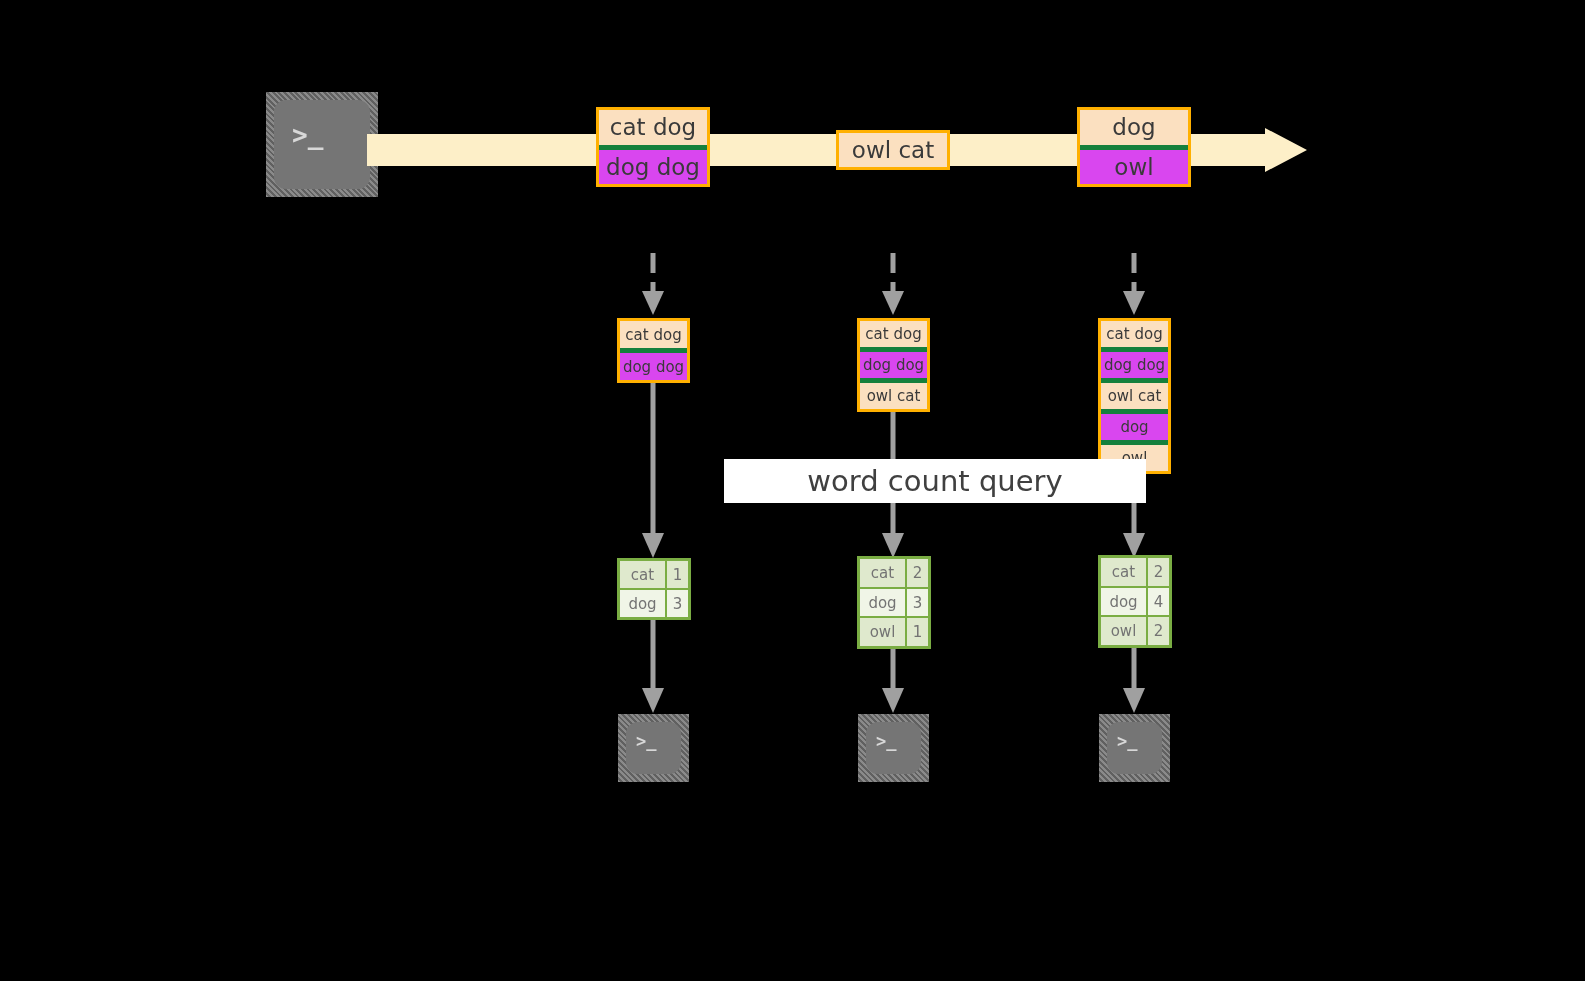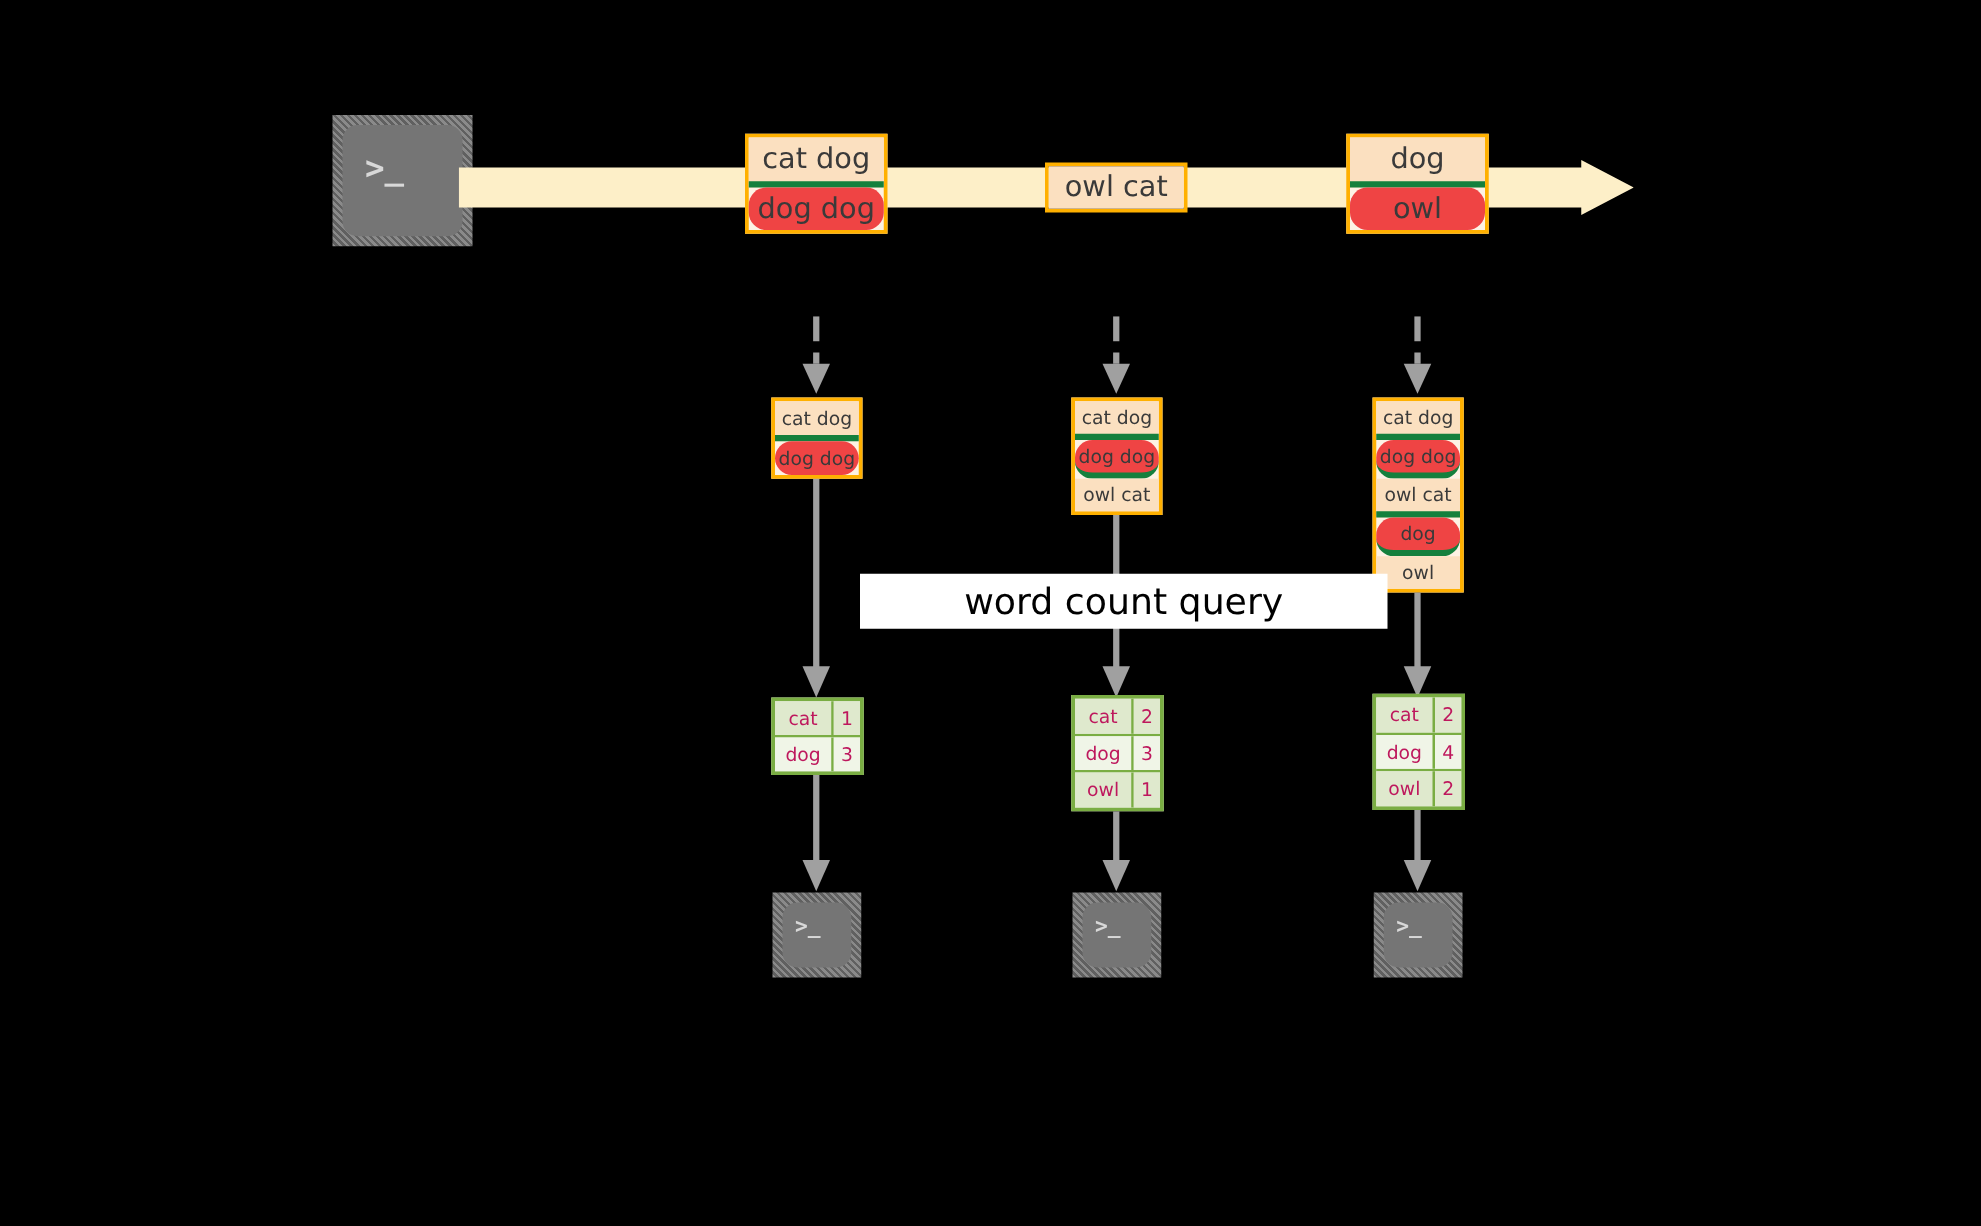--- a/index.html
+++ b/index.html
@@ -63,21 +63,21 @@
     flex: 1 1 0;
     display: flex;
     align-items: center;
     justify-content: center;
     color: #3a3a3a;
     white-space: nowrap;
     border-bottom: 5px solid #15803d;
   }
   .msgbox .row:last-child { border-bottom: none; }
   .msgbox .row.shade { background: #FBE0C0; }
-  .msgbox .row.plain { background: #ef4444; border-radius: 14px; }
+  .msgbox .row.plain { background: #d946ef; }
 
   .msgbox.big .row { font-size: 23px; }
   .msgbox.small .row { font-size: 15px; }
 
   
   .restable {
     position: absolute;
     box-sizing: border-box;
     border: 3px solid #7AAD43;
     background: #EDF3E2;
@@ -88,42 +88,43 @@
     flex: 1 1 0;
     display: flex;
     border-bottom: 2px solid #7AAD43;
   }
   .restable .trow:last-child { border-bottom: none; }
   .restable .tcell {
     display: flex;
     align-items: center;
     justify-content: center;
     font-size: 15px;
-    color: #be185d;
+    color: #737373;
     white-space: nowrap;
   }
   .restable .tcell.word {
     flex: 0 0 45px;
     border-right: 2px solid #7AAD43;
   }
   .restable .tcell.count {
     flex: 1 1 auto;
   }
   .restable .trow.shade .tcell { background: #DFE9CD; }
   .restable .trow.plain .tcell { background: #F0F5E7; }
 
   
   .query-band {
     position: absolute;
     background: #FFFFFF;
     display: flex;
     align-items: center;
     justify-content: center;
-    color: #000000;
+    color: #404040;
     white-space: nowrap;
+    margin-left: 36px;
   }
 
   
   .conn {
     position: absolute;
   }
 </style>
 </head>
 <body>
 

